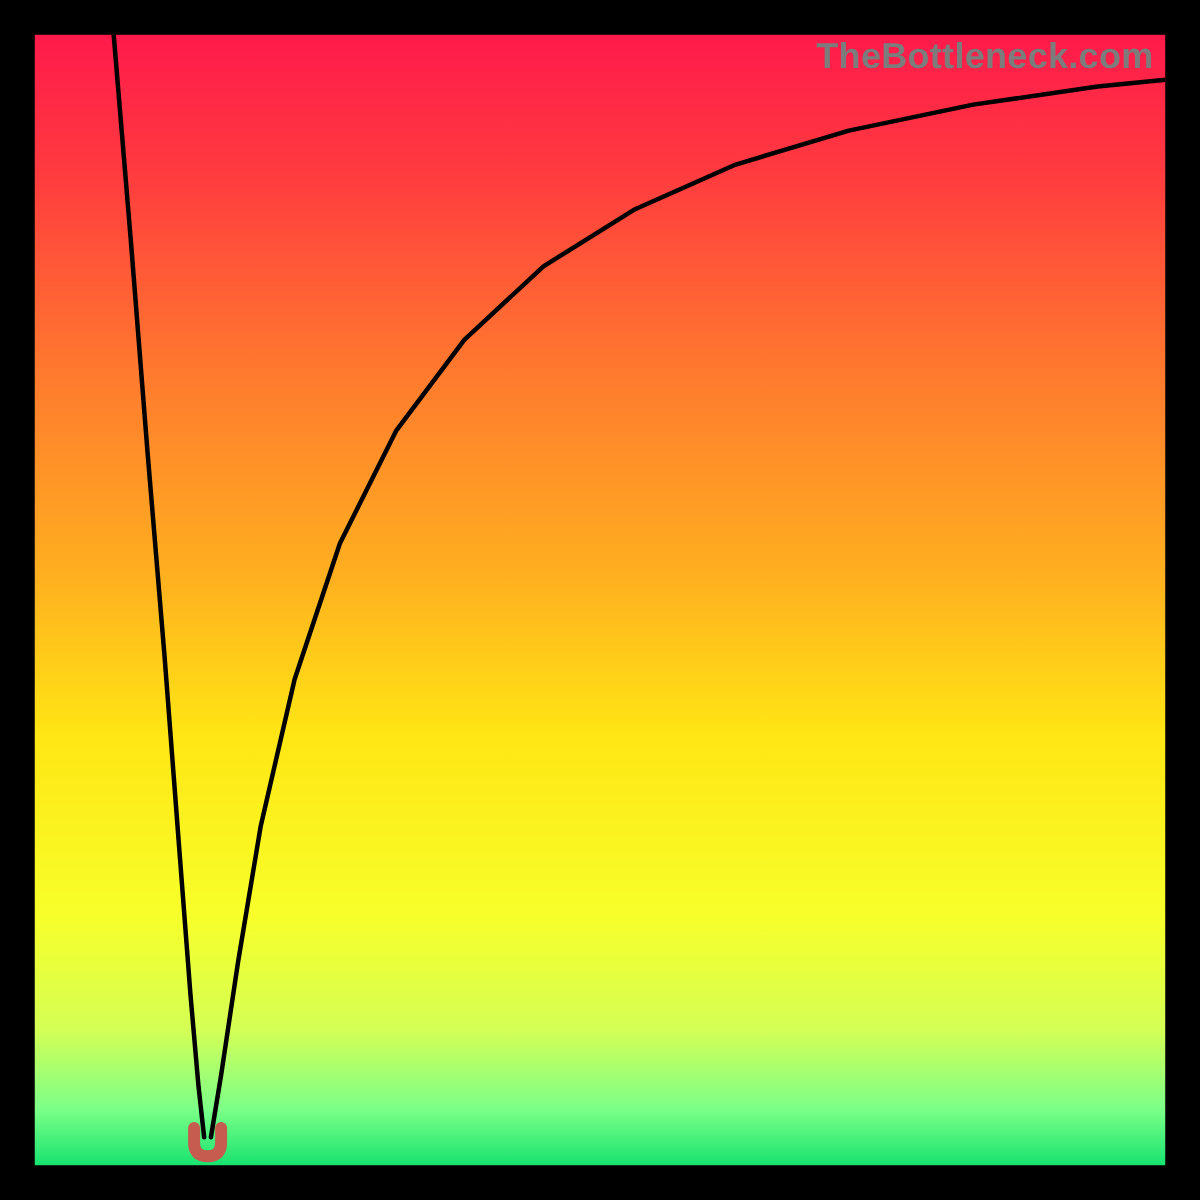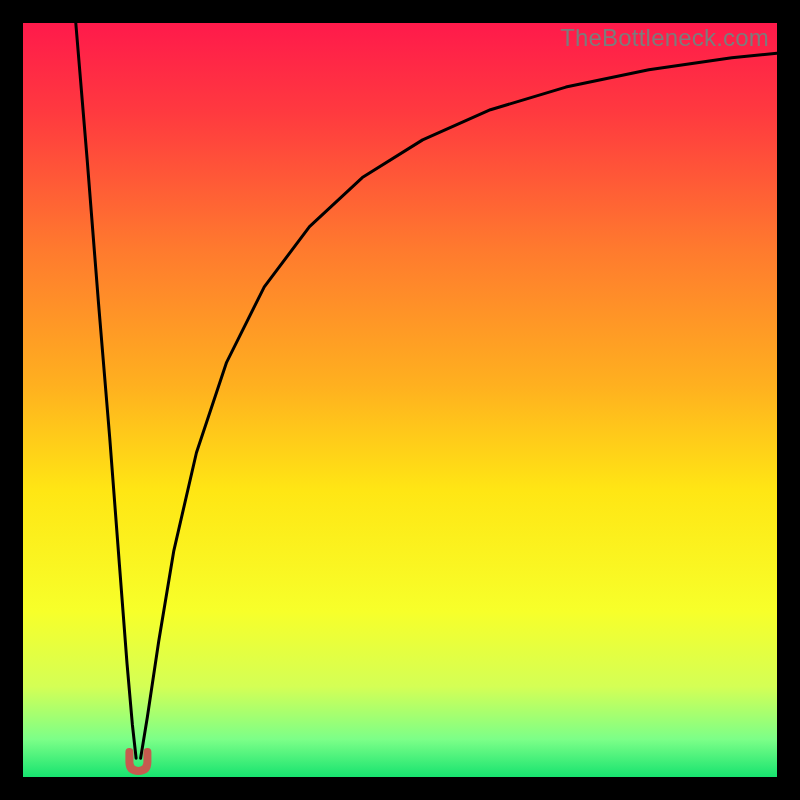--- a/index.html
+++ b/index.html
@@ -25,21 +25,21 @@
     top: 0;
     width: 754px;
     height: 754px;
   }
   .watermark {
     position: absolute;
     top: 1px;
     right: 8px;
     color: #7c7c7c;
     font-size: 24px;
-    font-weight: 400;
+    font-weight: 700;
     letter-spacing: 0.2px;
     user-select: none;
   }
   svg { display: block; }
 </style>
 </head>
 <body>
 
 <div class="frame">
   <svg class="plot-area" viewBox="0 0 754 754">

